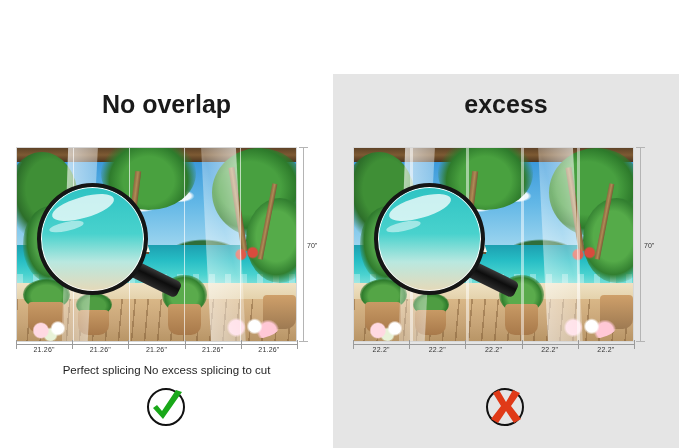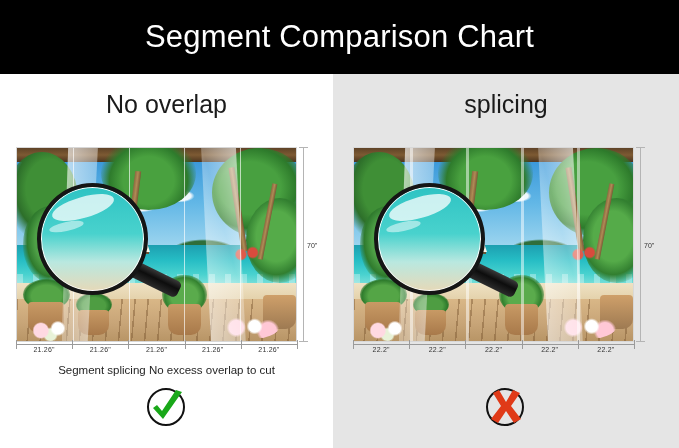--- a/index.html
+++ b/index.html
@@ -26,21 +26,21 @@
   }
 
   
   .panels{position:absolute;left:0;top:74px;width:679px;height:374px;}
   .panel{position:absolute;top:0;height:374px;}
   .panel-left{left:0;width:333px;background:#ffffff;}
   .panel-right{left:333px;width:346px;background:#e5e5e5;}
 
   .panel-heading{
     position:absolute;top:16px;left:0;width:100%;
-    text-align:center;font-size:25px;color:#1a1a1a;font-weight:400;
+    text-align:center;font-size:25px;color:#1a1a1a;font-weight:700;
   }
 
   
   .figure{position:absolute;}
   .fig-left{left:16px;top:73px;width:281px;height:195px;}
   .fig-right{left:20px;top:73px;width:281px;height:195px;}
 
   .mural{
     position:absolute;left:0;top:0;width:100%;height:100%;
     overflow:hidden;border:1px solid #d8d8d8;box-sizing:border-box;
@@ -214,23 +214,20 @@
     position:absolute;left:2px;top:2px;width:38px;height:38px;
     border:2px solid #111;border-radius:50%;box-sizing:border-box;
   }
   .mark svg{position:absolute;left:0;top:0;}
 </style>
 </head>
 <body>
 
 <div class="page">
 
-  <div class="banner">
-    <div class="banner-title">Segment Comparison Chart</div>
-  </div>
 
   <div class="panels">
 
     <div class="panel panel-left">
 
       <div class="panel-heading">No overlap</div>
 
       <div class="figure fig-left">
         <div class="mural">
           <div class="sky"></div>
@@ -295,35 +292,35 @@
         <div class="tick" style="left:100%"></div>
         <div class="dim-labels">
           <div class="dim-label">21.26"</div>
           <div class="dim-label">21.26"</div>
           <div class="dim-label">21.26"</div>
           <div class="dim-label">21.26"</div>
           <div class="dim-label">21.26"</div>
         </div>
       </div>
 
-      <div class="caption">Segment splicing No excess overlap to cut</div>
+      <div class="caption">Perfect splicing No excess splicing to cut</div>
 
       <div class="verdict">
         <div class="mark">
           <div class="mark-ring"></div>
           <svg width="44" height="44" viewBox="0 0 44 44">
             <path d="M8 22 L18 33 L37 6 L31 4 L17 25 L12 19 Z" fill="#19a819"></path>
           </svg>
         </div>
       </div>
     </div>
 
     <div class="panel panel-right">
 
-      <div class="panel-heading">splicing</div>
+      <div class="panel-heading">excess</div>
 
       <div class="figure fig-right">
         <div class="mural">
           <div class="sky"></div>
           <div class="horizon-island"></div>
           <div class="sea"></div>
           <div class="sailboat"></div>
           <div class="beach"></div>
           <div class="deck"></div>
           <div class="beam"></div>

